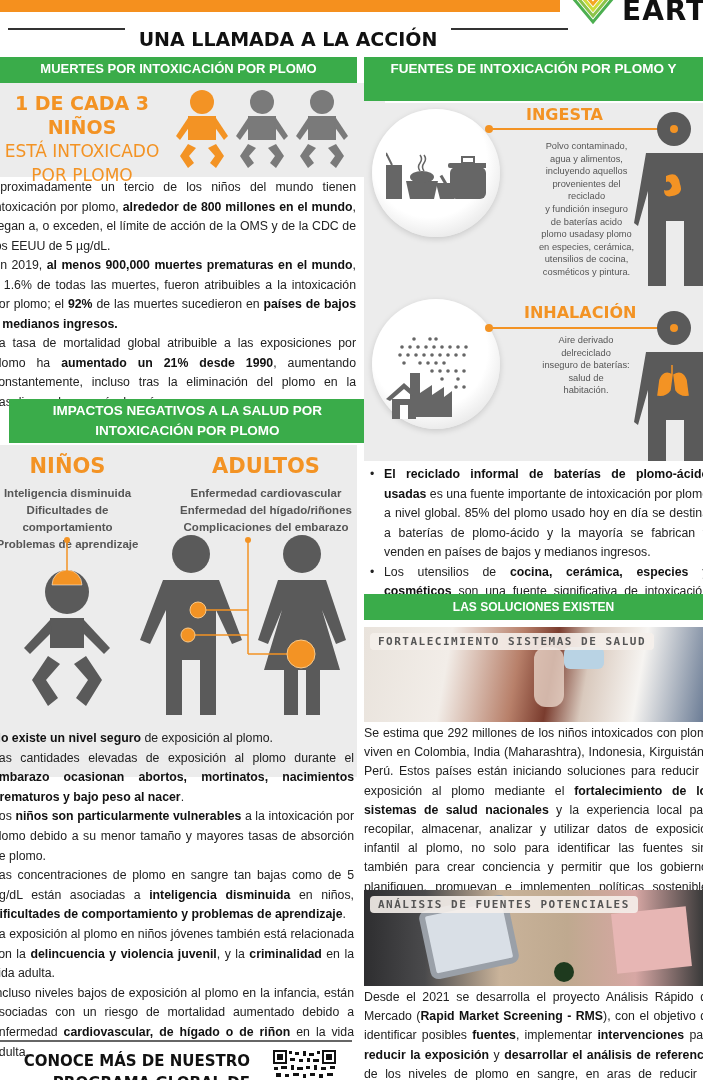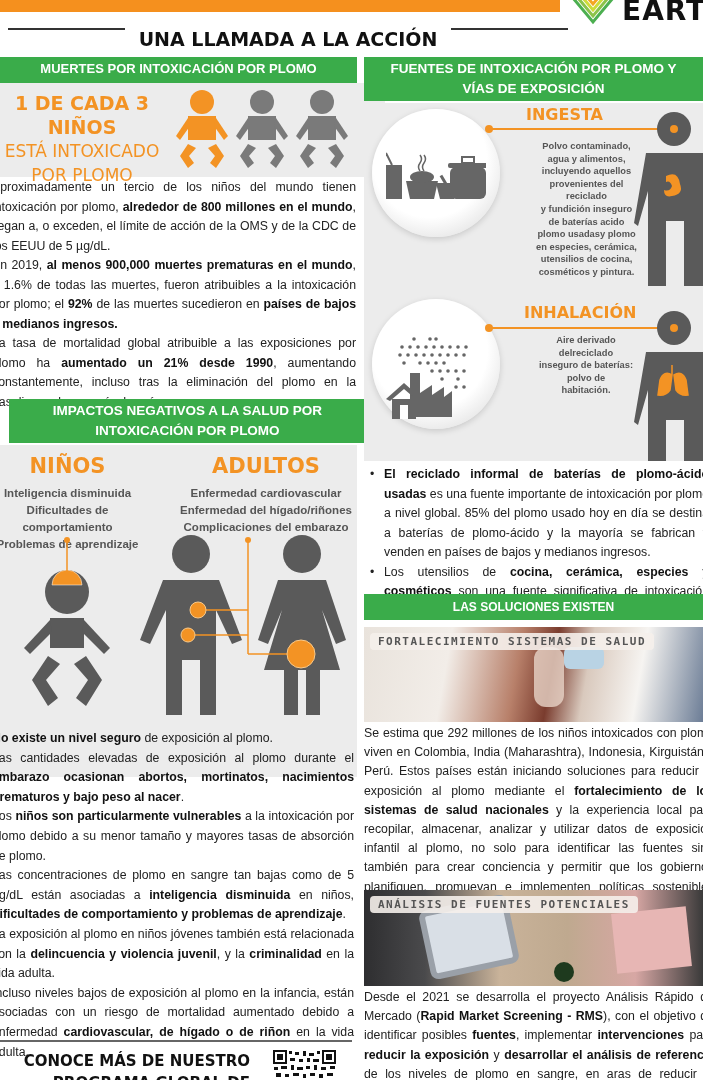--- a/index.html
+++ b/index.html
@@ -13,21 +13,21 @@
 .title-row .line{flex:1;height:2px;background:#333}
 .title-row .title{padding:0 14px;font-family:"DejaVu Sans",sans-serif;font-weight:bold;font-size:19px;color:#111;white-space:nowrap}
 .gh{background:#3aac4a;color:#fff;font-weight:bold;text-align:center;font-size:13.5px;line-height:20px}
 .grey{background:#ececec}
 .para{font-size:12.3px;line-height:19.5px;text-align:justify;color:#222}
 .para b{color:#111}
 .impacts-col{position:absolute;text-align:center;font-weight:bold;font-size:11.5px;color:#555;line-height:17px;font-family:"Liberation Sans",sans-serif}
 .impacts-col .hd{font-family:"DejaVu Sans",sans-serif;font-size:21px;color:#f39324;line-height:30px;margin-bottom:4px}
 .circle{position:absolute;border-radius:50%;background:radial-gradient(circle at 45% 40%,#fff 55%,#e6e6e6 80%,#cfcfcf 100%);box-shadow:0 2px 6px rgba(0,0,0,.15)}
 .src-title{position:absolute;font-family:"DejaVu Sans",sans-serif;font-weight:bold;color:#f39324;font-size:16px}
-.src-text{position:absolute;text-align:center;font-weight:bold;font-size:9.3px;line-height:12.6px;color:#555}
+.src-text{position:absolute;text-align:center;font-weight:normal;font-size:9.3px;line-height:12.6px;color:#555}
 .photo-label{position:absolute;left:6px;top:6px;background:rgba(245,240,235,.9);border-radius:4px;padding:2px 8px;font-family:"DejaVu Sans Mono",monospace;font-weight:bold;font-size:11px;letter-spacing:1.5px;color:#555}
 .bullet-list{list-style:none}
 .bullet-list li{position:relative;padding-left:20px}
 .bullet-list li::before{content:"•";position:absolute;left:6px;top:0}
 </style>
 </head>
 <body>
 
 <div class="abs topbar"></div>
 <div class="abs logo">
@@ -183,21 +183,20 @@
       <rect x="20" y="23" width="6" height="3"></rect>
       <rect x="30" y="24" width="3" height="4"></rect>
       <rect x="37" y="23" width="5" height="3"></rect>
       <rect x="46" y="24" width="4" height="4"></rect>
       <rect x="54" y="23" width="6" height="3"></rect>
   </g>
 </svg>
 
 <div class="abs gh" style="left:364px;top:57px;width:339px;height:44px;padding-top:2px">
   <div>FUENTES DE INTOXICACIÓN POR PLOMO Y</div>
-  <div>VÍAS DE EXPOSICIÓN</div>
 </div>
 
 <div class="abs grey" style="left:364px;top:103px;width:339px;height:358px">
 
   <div class="circle" style="left:8px;top:6px;width:128px;height:128px"></div>
   <svg class="abs" style="left:22px;top:48px" width="100" height="50" viewBox="0 0 100 50">
     <g fill="#666">
       <rect x="0" y="14" width="16" height="34"></rect>
       <line x1="6" y1="14" x2="0" y2="2" stroke="#666" stroke-width="2"></line>
       <path d="M20,30 L52,30 L48,48 L24,48 Z"></path>
@@ -278,21 +277,21 @@
     </g>
     <rect x="14" y="72" width="8" height="14" fill="#fff"></rect>
   </svg>
   <div class="src-title" style="left:160px;top:200px">INHALACIÓN</div>
   <div class="abs" style="left:125px;top:224px;width:182px;height:2px;background:#f39324"></div>
   <div class="abs" style="left:121px;top:221px;width:8px;height:8px;border-radius:50%;background:#f39324"></div>
   <div class="src-text" style="left:162px;top:231px;width:120px">
     <div>Aire derivado</div>
       <div>delreciclado</div>
       <div>inseguro de baterías:</div>
-      <div>polvo de</div>
+      <div>salud de</div>
       <div>habitación.</div>
   </div>
   <svg class="abs" style="left:270px;top:207px" width="69" height="151" viewBox="0 0 69 151">
     <circle cx="40" cy="18" r="17" fill="#5a5a5a"></circle>
     <circle cx="40" cy="18" r="4" fill="#f39324"></circle>
     <path d="M12,42 L69,42 L69,151 L50,151 L50,110 L32,110 L32,151 L14,151 L14,80 L4,115 L0,112 Z" fill="#5a5a5a"></path>
     <path d="M38,55 L38,65 M38,65 Q30,60 26,70 L24,85 Q32,86 36,80 Z M40,65 Q48,60 52,70 L54,85 Q46,86 42,80 Z" fill="#f39324" stroke="#f39324" stroke-width="1.5"></path>
   </svg>
 </div>
 

